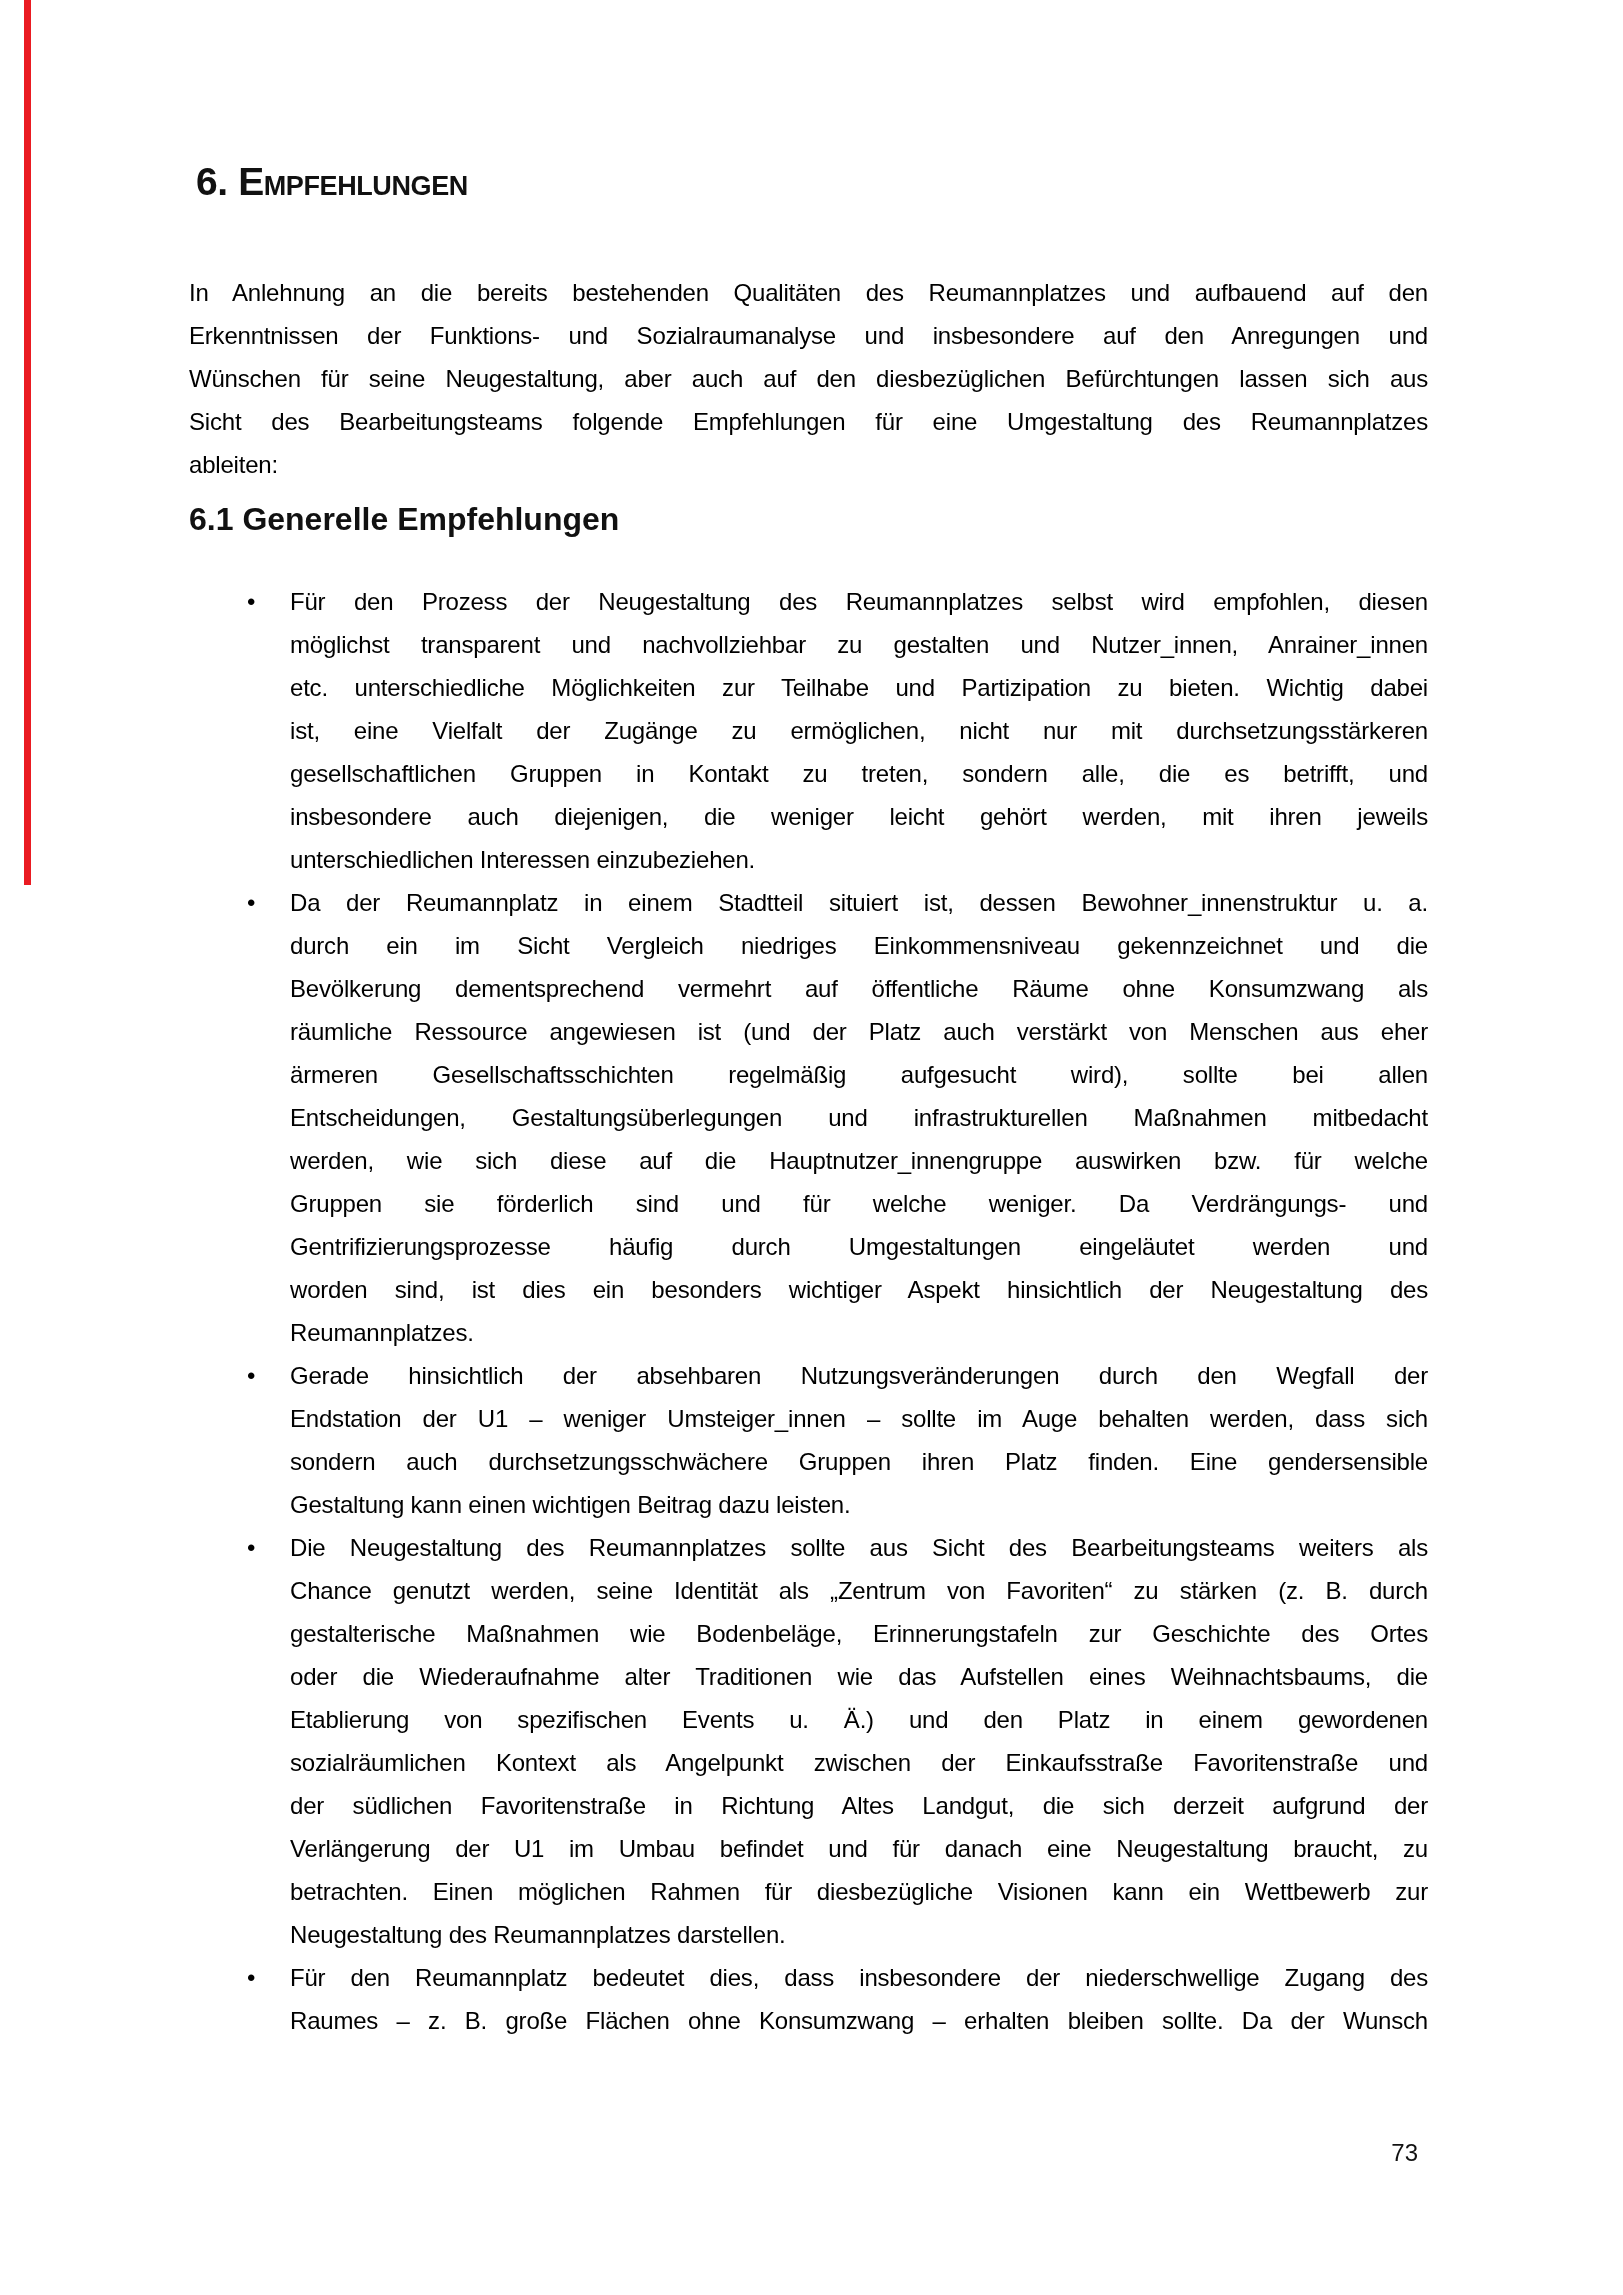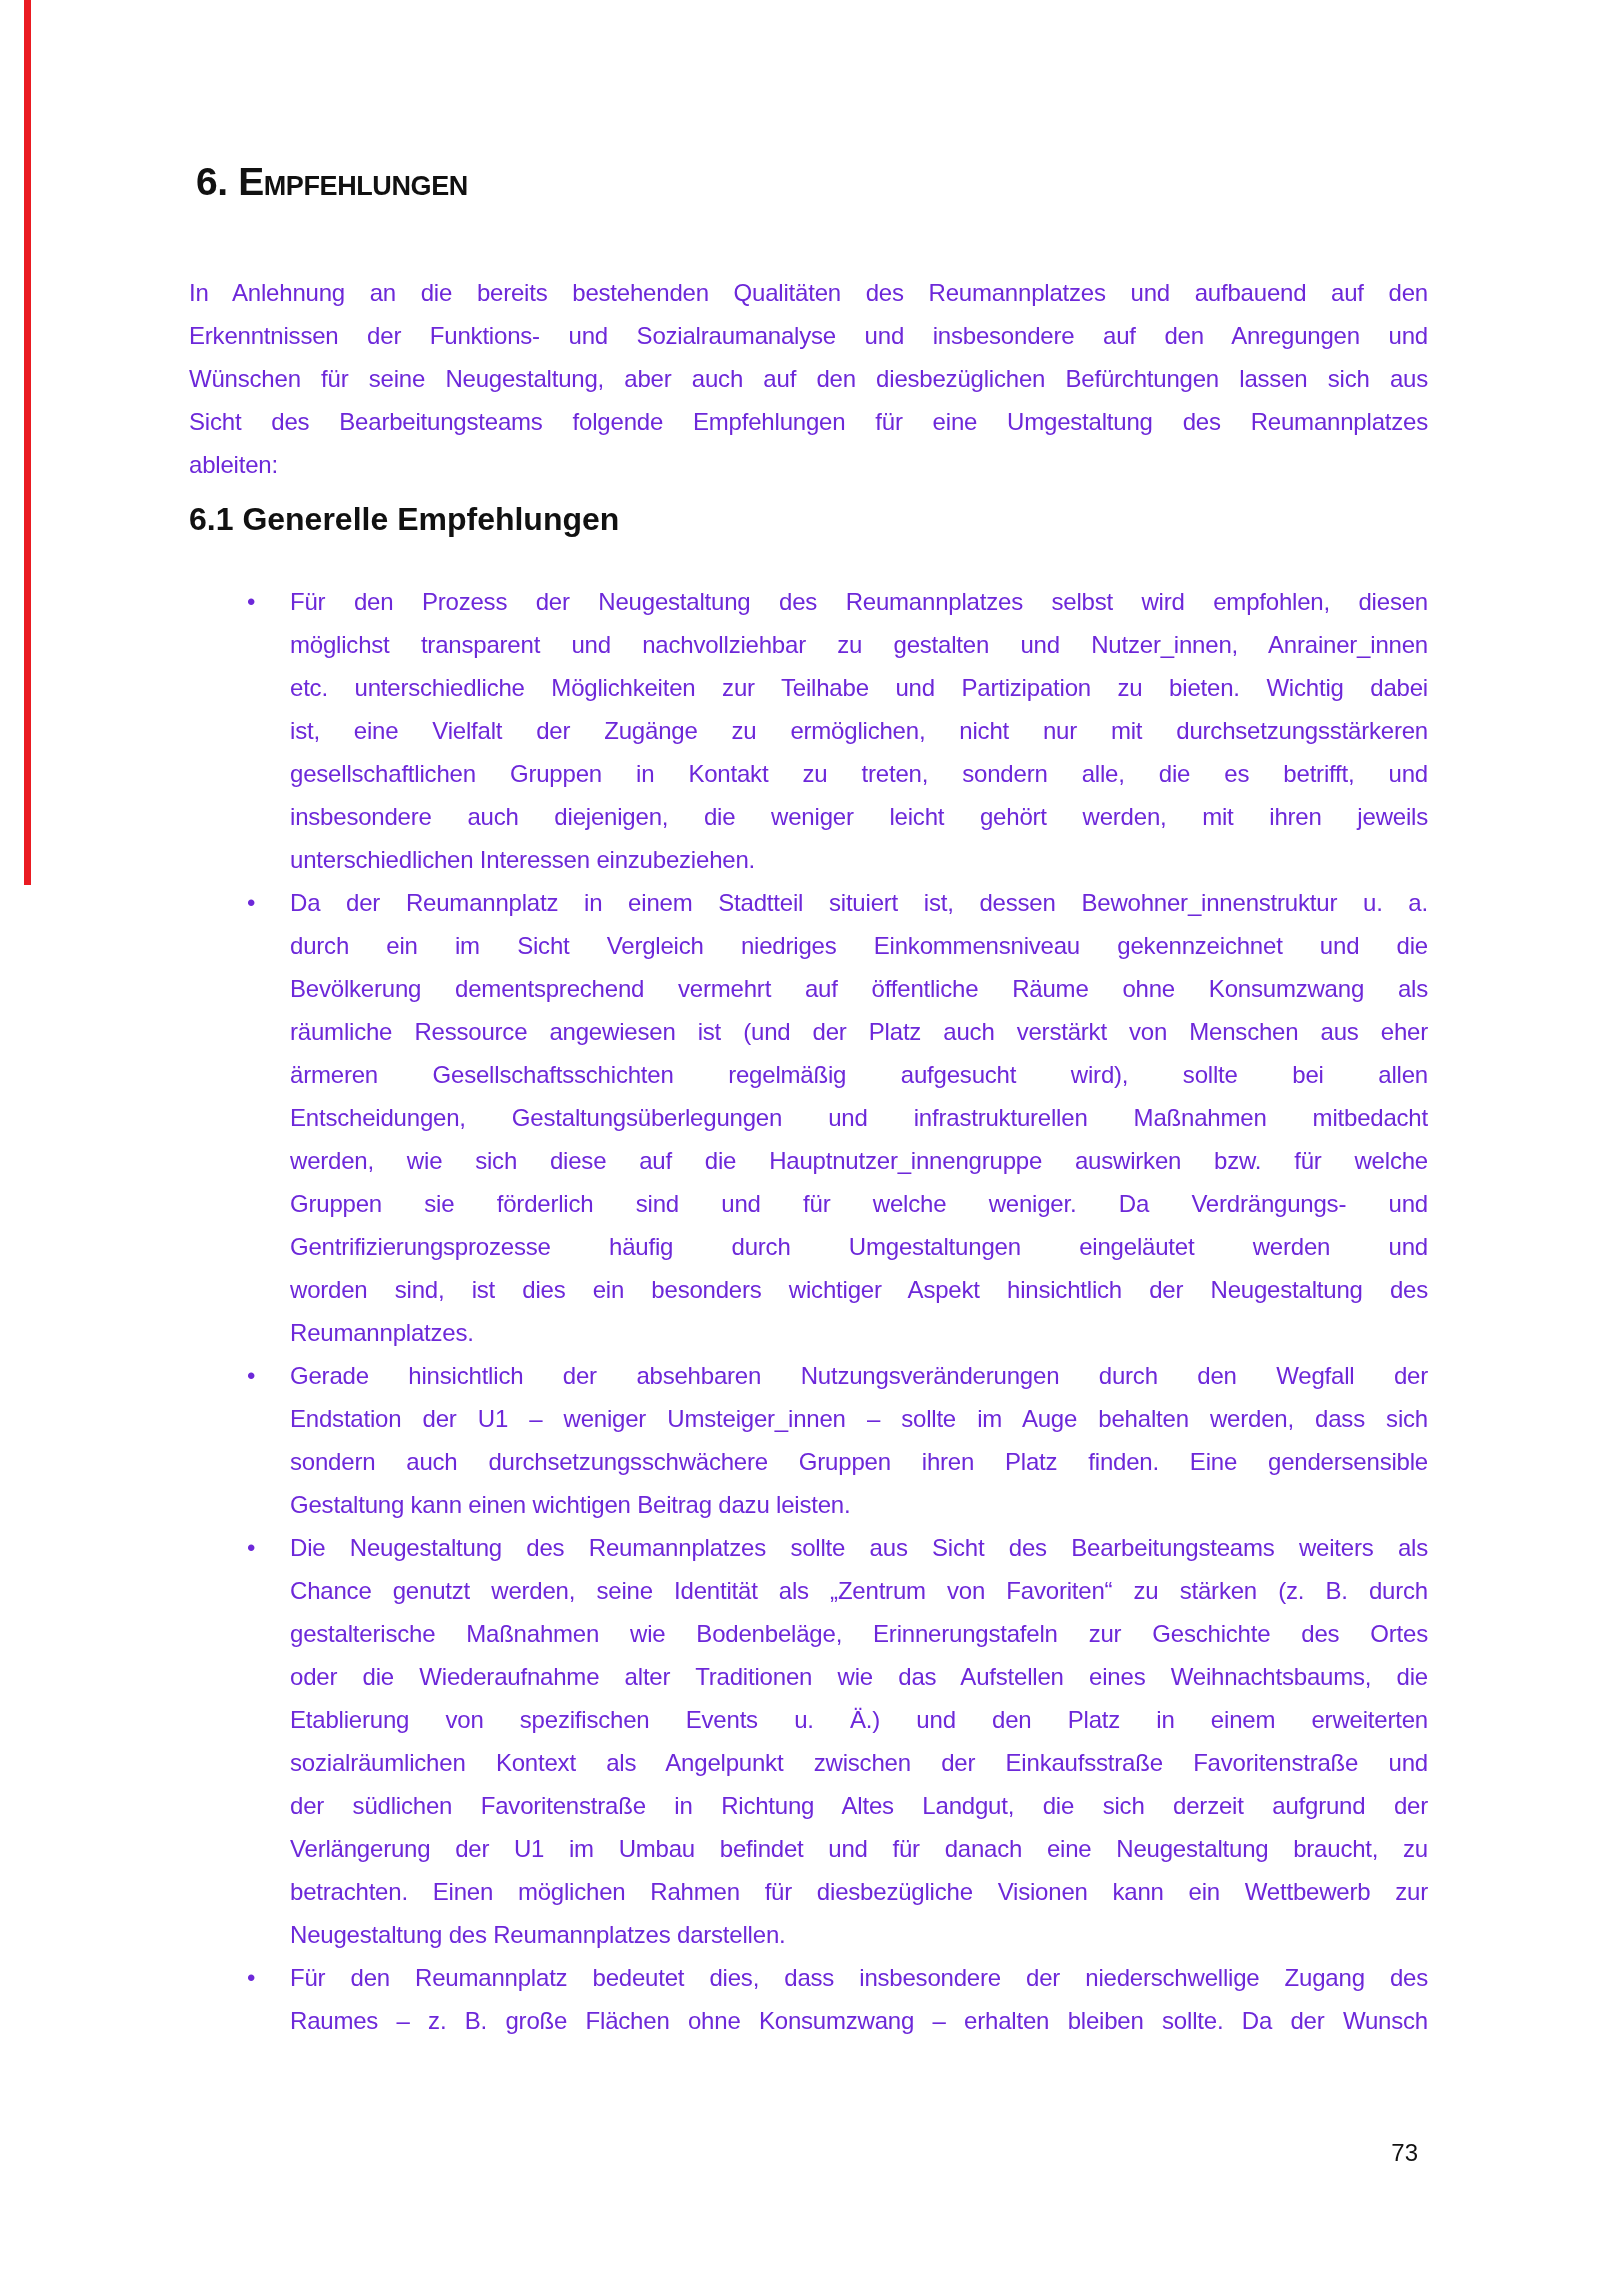--- a/index.html
+++ b/index.html
@@ -39,21 +39,21 @@
     left: 189px;
     top: 500px;
     font-size: 32px;
     font-weight: bold;
     line-height: 1.2;
     white-space: nowrap;
   }
   .bodytext {
     font-size: 24px;
     letter-spacing: -0.2px;
-    color: #6d28d9;
+    color: #000000;
   }
   #intro {
     position: absolute;
     left: 189px;
     top: 271px;
     width: 1239px;
   }
   #bullets {
     position: absolute;
     left: 189px;
@@ -138,21 +138,21 @@
         <div class="tline"><span>Endstation der U1 – weniger Umsteiger_innen – sollte im Auge behalten werden, dass sich</span></div>
         <div class="tline"><span>sondern auch durchsetzungsschwächere Gruppen ihren Platz finden. Eine </span><span class="bold">gendersensible</span></div>
         <div class="tline tlast"><span class="bold">Gestaltung kann</span><span> einen wichtigen Beitrag dazu leisten.</span></div>
       </div>
       <div class="bullet-item">
         <span class="bullet-marker">•</span>
         <div class="tline"><span>Die Neugestaltung des Reumannplatzes sollte aus Sicht des Bearbeitungsteams weiters als</span></div>
         <div class="tline"><span>Chance genutzt werden, seine </span><span class="bold">Identität als „Zentrum von Favoriten“ zu stärken</span><span> (z. B. durch</span></div>
         <div class="tline"><span>gestalterische Maßnahmen wie Bodenbeläge, Erinnerungstafeln zur Geschichte des Ortes</span></div>
         <div class="tline"><span>oder die Wiederaufnahme alter Traditionen wie das Aufstellen eines Weihnachtsbaums, die</span></div>
-        <div class="tline"><span>Etablierung von spezifischen Events u. Ä.) und den Platz in einem </span><span class="bold">erweiterten</span></div>
+        <div class="tline"><span>Etablierung von spezifischen Events u. Ä.) und den Platz in einem </span><span class="bold">gewordenen</span></div>
         <div class="tline"><span class="bold">sozialräumlichen Kontext</span><span> als Angelpunkt zwischen der Einkaufsstraße Favoritenstraße und</span></div>
         <div class="tline"><span>der südlichen Favoritenstraße in Richtung Altes Landgut, die sich derzeit aufgrund der</span></div>
         <div class="tline"><span>Verlängerung der U1 im Umbau befindet und für danach eine Neugestaltung braucht, zu</span></div>
         <div class="tline"><span>betrachten. Einen möglichen Rahmen für diesbezügliche Visionen kann ein </span><span class="bold">Wettbewerb</span><span> zur</span></div>
         <div class="tline tlast"><span>Neugestaltung des Reumannplatzes darstellen.</span></div>
       </div>
       <div class="bullet-item">
         <span class="bullet-marker">•</span>
         <div class="tline"><span>Für den Reumannplatz bedeutet dies, dass insbesondere der niederschwellige Zugang des</span></div>
         <div class="tline"><span>Raumes – z. B. </span><span class="bold">große Flächen ohne Konsumzwang</span><span> – erhalten bleiben sollte. Da der Wunsch</span></div>

